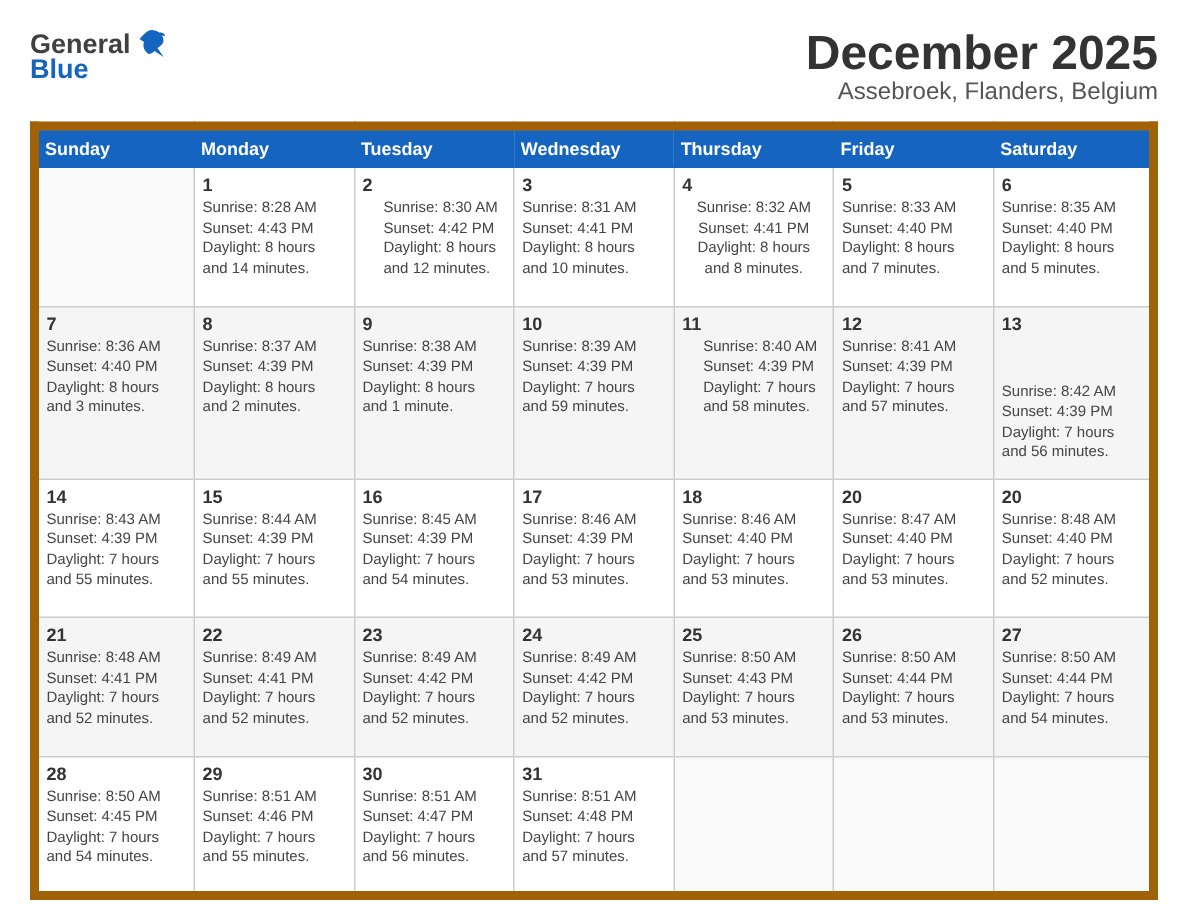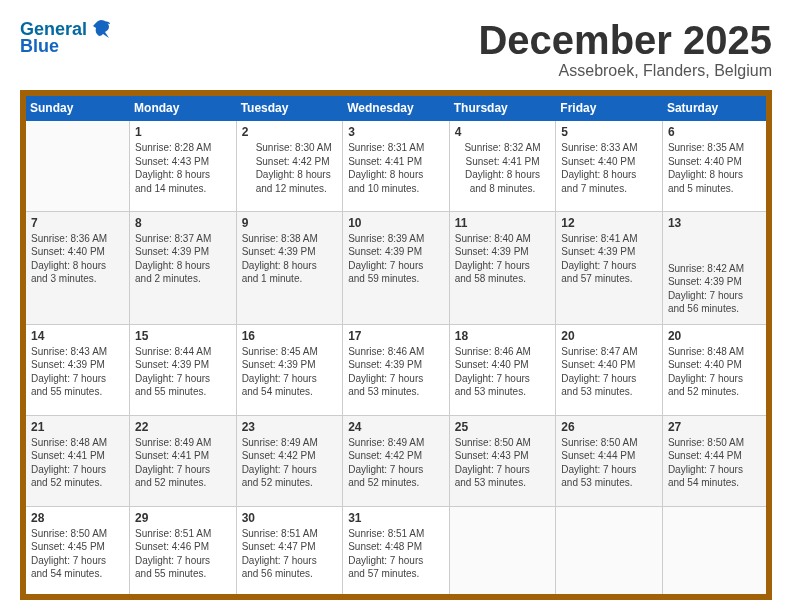--- a/index.html
+++ b/index.html
@@ -27,21 +27,21 @@
       display: flex;
       align-items: center;
       gap: 0;
     }
     .logo-general { color: #333; }
     .logo-blue { color: #1565c0; }
     .title-block {
       text-align: right;
     }
     .month-title {
-      font-size: 40px;
+      font-size: 32px;
       font-weight: bold;
       color: #333;
       line-height: 1.1;
     }
     .location {
       font-size: 16px;
       color: #555;
     }
     .calendar {
       flex: 1;
@@ -83,21 +83,21 @@
     .row-shaded td { background: #f5f5f5; }
   </style>
 </head>
 <body>
 
 <div class="page">
   <div class="header">
     <div class="logo">
       <div>
         <div style="display:flex;align-items:center;gap:2px;">
-          <span class="logo-general" style="font-size:18px;font-weight:bold;color:#0369a1;">General</span>
+          <span class="logo-general" style="font-size:18px;font-weight:bold;color:#404040;">General</span>
           <svg width="20" height="22" viewBox="0 0 20 22" style="margin-left:2px;">
             <path d="M10 2 C14 2 18 5 18 9 C18 11 16 13 14 14 L18 20 L12 16 C11 17 10 18 8 18 C5 16 4 13 5 10 L2 8 C4 6 7 2 10 2 Z" fill="#1565c0"></path>
             <path d="M14 4 C16 3 19 4 19 6 C17 6 15 5 14 4Z" fill="#1565c0"></path>
           </svg>
         </div>
         <div class="logo-blue" style="font-size:18px;font-weight:bold;color:#1565c0;margin-top:-4px;">Blue</div>
       </div>
     </div>
     <div class="title-block">
       <div class="month-title">December 2025</div>
@@ -187,21 +187,21 @@
           </td>
           <td>
             <span class="day-number">10</span>
             <div class="cell-info" style="white-space: pre-line;">Sunrise: 8:39 AM
 Sunset: 4:39 PM
 Daylight: 7 hours
 and 59 minutes.</div>
           </td>
           <td>
             <span class="day-number">11</span>
-            <div class="cell-info" style="white-space: pre-line;">Sunrise: 8:40 AM
+            <div class="cell-info" style="white-space: pre-line; margin-left: 14px;">Sunrise: 8:40 AM
 Sunset: 4:39 PM
 Daylight: 7 hours
 and 58 minutes.</div>
           </td>
           <td>
             <span class="day-number">12</span>
             <div class="cell-info" style="white-space: pre-line;">Sunrise: 8:41 AM
 Sunset: 4:39 PM
 Daylight: 7 hours
 and 57 minutes.</div>

